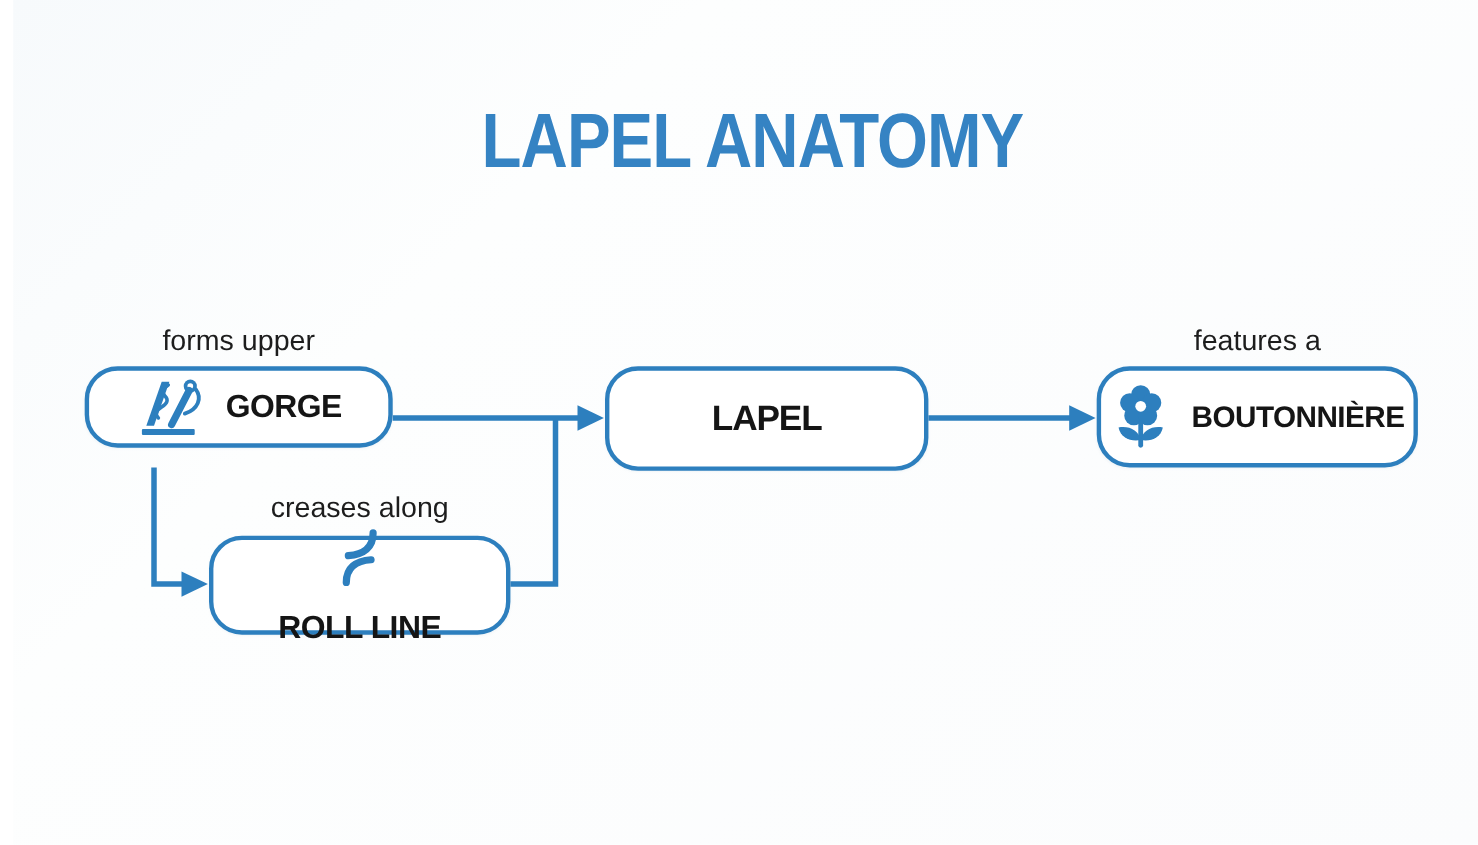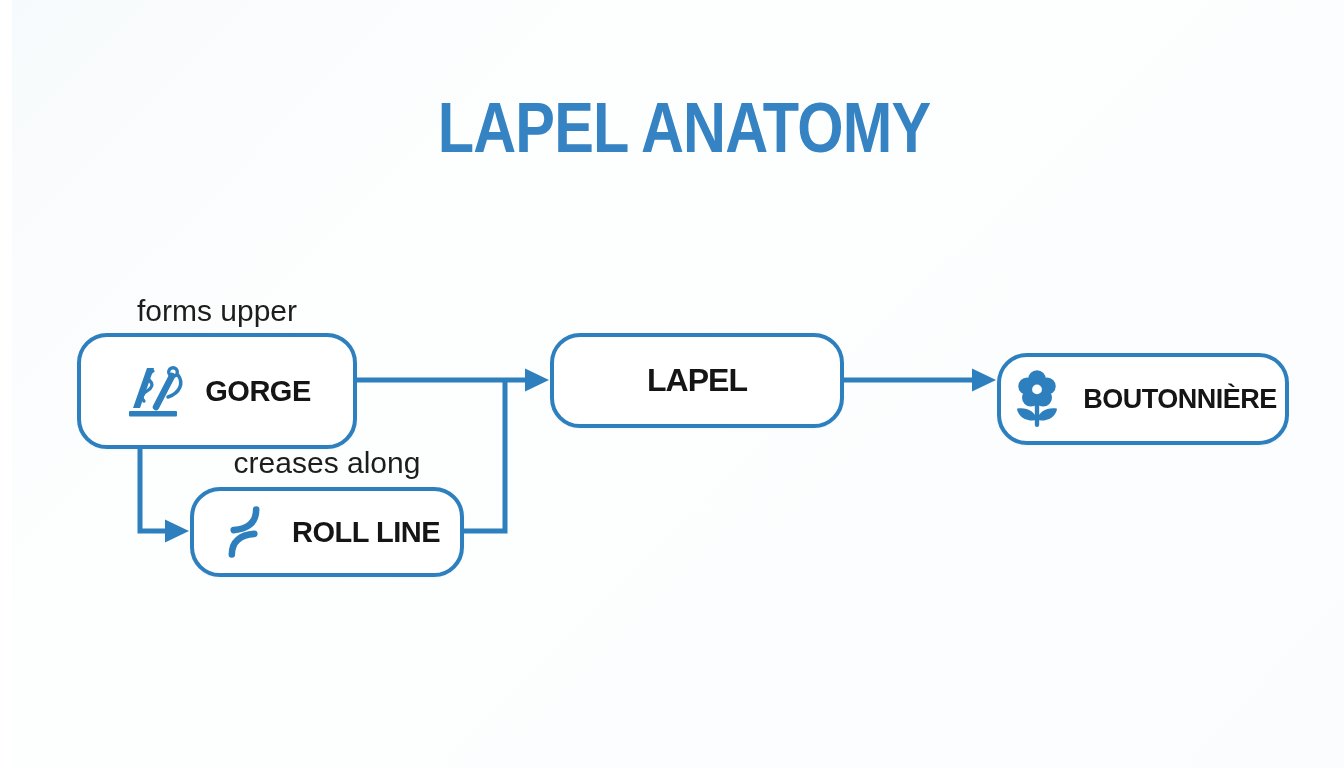--- a/index.html
+++ b/index.html
@@ -45,31 +45,31 @@
     justify-content: center;
     gap: 18px;
     box-shadow: 0 1px 2px rgba(120,150,180,0.08);
   }
   .node .label {
     font-weight: 700;
     color: #151515;
     letter-spacing: -0.5px;
     white-space: nowrap;
   }
-  #node-gorge    { left: 65px;  top: 333px; width: 280px; height: 116px; }
-  #node-rollline { left: 178px; top: 487px; width: 274px; height: 90px; }
+  #node-gorge    { left: 65px;  top: 333px; width: 280px; height: 74px; }
+  #node-rollline { left: 178px; top: 487px; width: 274px; height: 90px; flex-direction: column; }
   #node-lapel    { left: 538px; top: 333px; width: 294px; height: 95px; }
-  #node-bout     { left: 985px; top: 353px; width: 292px; height: 92px; }
+  #node-bout     { left: 985px; top: 333px; width: 292px; height: 92px; }
   #node-gorge .label, #node-rollline .label { font-size: 29px; }
   #node-bout .label { font-size: 27px; }
   #node-lapel .label { font-size: 32px; letter-spacing: -1px; }
   .node-icon { flex: 0 0 auto; }
   .annotation {
     position: absolute;
-    font-size: 30px;
+    font-size: 26px;
     color: #1d1d1d;
     text-align: center;
     white-space: nowrap;
   }
   #ann-gorge    { left: 65px;   top: 294px; width: 280px; }
   #ann-rollline { left: 178px;  top: 446px; width: 274px; }
   #ann-bout     { left: 985px;  top: 294px; width: 292px; }
 </style>
 </head>
 <body>
@@ -88,20 +88,21 @@
 
     <path d="M832 380 H964" stroke="#2d7fbe" stroke-width="5"></path>
 
     <polygon points="537,380 513,368.5 513,391.5" fill="#2d7fbe"></polygon>
     <polygon points="177,531 153,519.5 153,542.5" fill="#2d7fbe"></polygon>
     <polygon points="984,380 960,368.5 960,391.5" fill="#2d7fbe"></polygon>
   </svg>
 
   <div class="annotation" id="ann-gorge">forms upper</div>
   <div class="annotation" id="ann-rollline">creases along</div>
+  <div class="annotation" id="ann-bout">features a</div>
 
   <div class="node" id="node-gorge">
     <svg class="node-icon" width="64" height="66" viewBox="0 0 64 66">
       <g fill="#2d7fbe">
         <polygon points="10,50 24,10 31,10 17,50"></polygon>
         <rect x="6" y="53" width="48" height="5.5" rx="1"></rect>
         <circle cx="50" cy="14" r="6"></circle>
       </g>
       <circle cx="50" cy="14" r="2.6" fill="#ffffff"></circle>
       <path d="M49 18 L33 49" stroke="#2d7fbe" stroke-width="6.5" stroke-linecap="round"></path>

